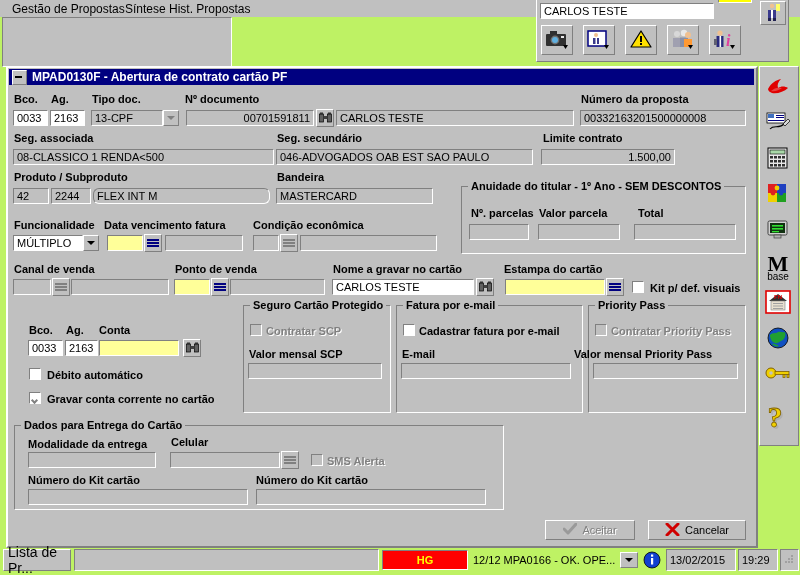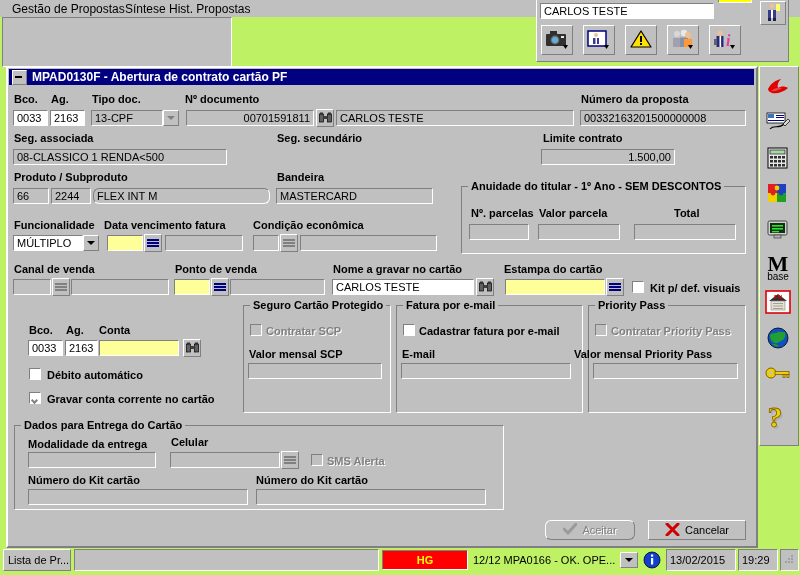--- a/index.html
+++ b/index.html
@@ -91,21 +91,21 @@
 
   
   .sb{position:absolute;box-sizing:border-box;
       border:1px solid;border-color:#808080 #ffffff #ffffff #808080;background:#c0c0c0;
       display:flex;align-items:center;padding:0 3px;font-size:11px;white-space:nowrap;overflow:hidden;}
   .hgbox{position:absolute;box-sizing:border-box;background:#ff0000;color:#ffff00;font-weight:bold;
       display:flex;align-items:center;justify-content:center;font-size:11px;
       border:1px solid;border-color:#808080 #ffffff #ffffff #808080;}
   .taskbtn{position:absolute;box-sizing:border-box;background:#c0c0c0;
       border:1px solid;border-color:#ffffff #808080 #808080 #ffffff;
-      display:flex;align-items:center;padding-left:4px;font-size:11px;}
+      display:flex;align-items:center;padding-left:4px;font-size:14px;}
 </style>
 </head>
 <body>
 
 <div class="app">
 
   <div class="menubar">
     <div class="menuitem" style="left:10px;">Gestão de Propostas</div>
     <div class="menuitem" style="left:123px;">Síntese Hist. Propostas</div>
   </div>
@@ -220,37 +220,38 @@
       </svg>
     </span>
   </div>
   <div class="fld" style="left:336px;top:110px;width:238px;height:16px;">CARLOS TESTE</div>
   <div class="fld" style="left:580px;top:110px;width:166px;height:16px;">00332163201500000008</div>
 
   <div class="lbl" style="left:14px;top:132px;">Seg. associada</div>
   <div class="lbl" style="left:277px;top:132px;">Seg. secundário</div>
   <div class="lbl" style="left:543px;top:132px;">Limite contrato</div>
 
-  <div class="fld" style="left:13px;top:149px;width:214px;height:16px;">08-CLASSICO 1 RENDA&lt;500</div>
+  <div class="fld" style="left:13px;top:149px;width:261px;height:16px;">08-CLASSICO 1 RENDA&lt;500</div>
+  <div class="fld" style="left:276px;top:149px;width:257px;height:16px;">046-ADVOGADOS OAB EST SAO PAULO</div>
   <div class="fld right" style="left:541px;top:149px;width:134px;height:16px;">1.500,00</div>
 
   <div class="lbl" style="left:14px;top:171px;">Produto / Subproduto</div>
   <div class="lbl" style="left:277px;top:171px;">Bandeira</div>
 
-  <div class="fld" style="left:13px;top:188px;width:36px;height:16px;">66</div>
+  <div class="fld" style="left:13px;top:188px;width:36px;height:16px;">42</div>
   <div class="fld" style="left:51px;top:188px;width:40px;height:16px;">2244</div>
   <div class="fld" style="left:93px;top:188px;width:177px;height:16px;border-radius:6px;">FLEX INT M</div>
   <div class="fld" style="left:276px;top:188px;width:157px;height:16px;">MASTERCARD</div>
 
   <div class="grp" style="left:461px;top:186px;width:285px;height:68px;">
     <span class="cap">Anuidade do titular - 1º Ano - SEM DESCONTOS</span>
   </div>
   <div class="lbl" style="left:471px;top:207px;">Nº. parcelas</div>
   <div class="lbl" style="left:539px;top:207px;">Valor parcela</div>
-  <div class="lbl" style="left:638px;top:207px;margin-left:36px;">Total</div>
+  <div class="lbl" style="left:638px;top:207px;">Total</div>
   <div class="fld" style="left:469px;top:224px;width:60px;height:16px;"></div>
   <div class="fld" style="left:538px;top:224px;width:82px;height:16px;"></div>
   <div class="fld" style="left:634px;top:224px;width:102px;height:16px;"></div>
 
   <div class="lbl" style="left:14px;top:219px;">Funcionalidade</div>
   <div class="lbl" style="left:104px;top:219px;">Data vencimento fatura</div>
   <div class="lbl" style="left:253px;top:219px;">Condição econômica</div>
 
   <div class="fld white" style="left:13px;top:235px;width:70px;height:16px;">MÚLTIPLO</div>
   <div class="ddbtn" style="left:83px;top:235px;width:16px;height:16px;">
@@ -371,21 +372,21 @@
       <i></i>
       <i></i>
   </div>
   <div class="cb dis" style="left:311px;top:454px;"></div>
   <div class="lbl dis" style="left:327px;top:455px;">SMS Alerta</div>
   <div class="lbl" style="left:28px;top:474px;">Número do Kit cartão</div>
   <div class="lbl" style="left:256px;top:474px;">Número do Kit cartão</div>
   <div class="fld" style="left:28px;top:489px;width:220px;height:16px;"></div>
   <div class="fld" style="left:256px;top:489px;width:230px;height:16px;"></div>
 
-  <div class="pbtn dis" style="left:545px;top:520px;width:90px;height:20px;border-radius:6px;">
+  <div class="pbtn dis" style="left:545px;top:520px;width:90px;height:20px;">
     <span>
       <svg width="14" height="12" viewBox="0 0 14 12">
         <path d="M1 6 L5 10 L13 1" stroke="#9a9a9a" stroke-width="3" fill="none" stroke-linecap="round" stroke-linejoin="round"></path>
       </svg>
     </span>
     <span class="t">Aceitar</span>
   </div>
   <div class="pbtn" style="left:648px;top:520px;width:98px;height:20px;">
     <span>
       <svg width="15" height="13" viewBox="0 0 15 13">

